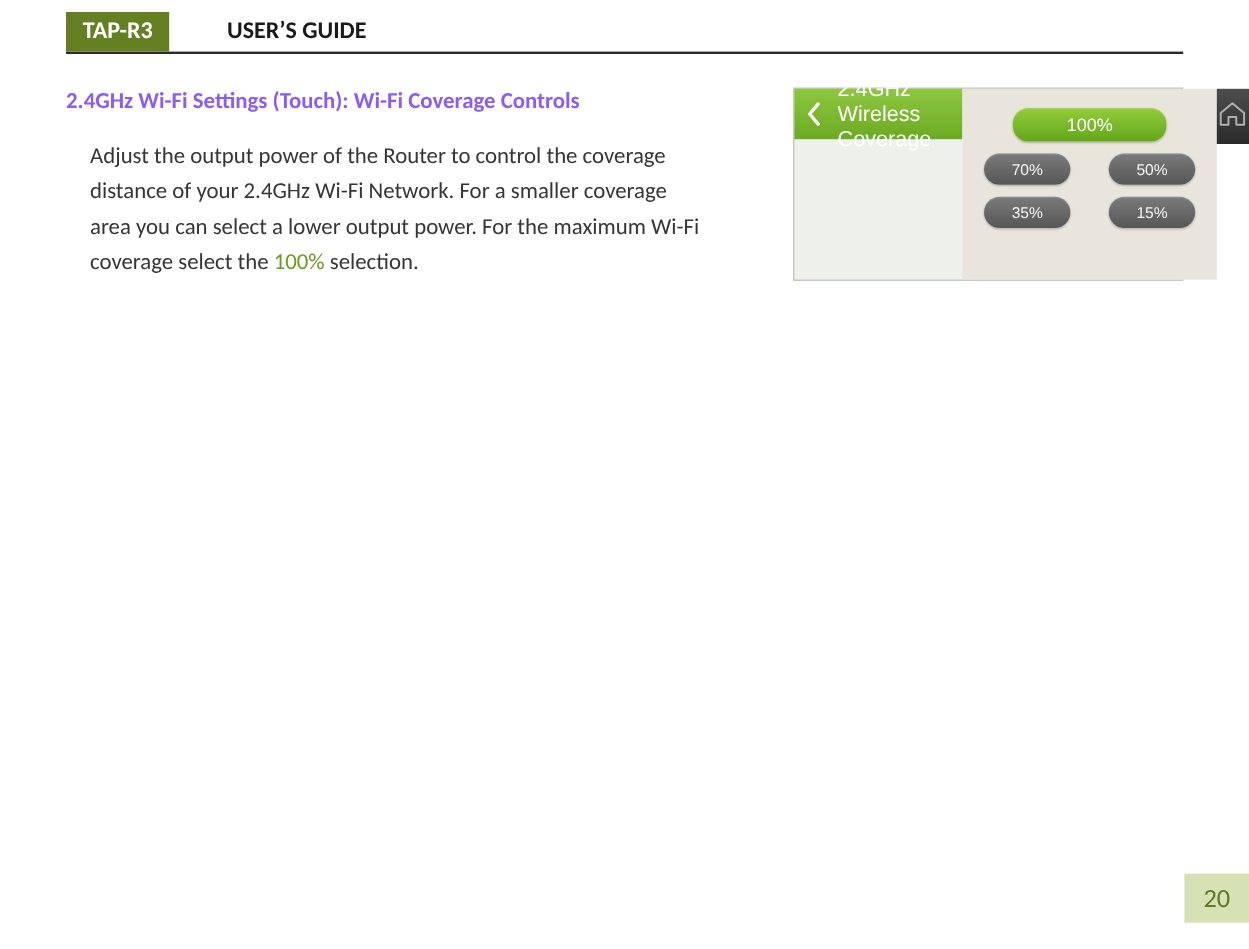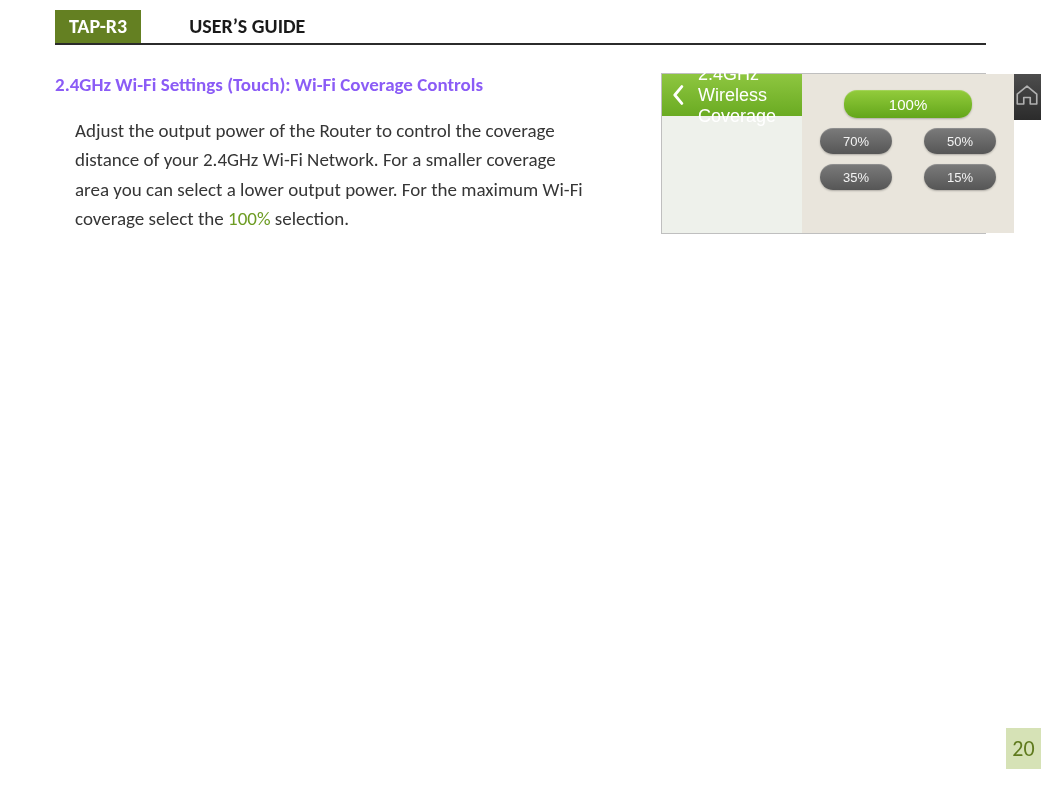--- a/index.html
+++ b/index.html
@@ -138,21 +138,21 @@
     font-size:12px;
     font-family:Liberation Sans, sans-serif;
     padding:0 6px;
     display:flex;align-items:center;text-align:center;
   }
   
   .pagenum{
     position:absolute;
     right:0;
     bottom:22px;
-    width:35px;
+    width:54px;
     height:41px;
     background:#d6e2b6;
     color:#5f7a1d;
     font-size:22px;
     font-family:Calibri,Arial,sans-serif;
     display:flex;
     align-items:center;
     justify-content:center;
   }
 </style>

